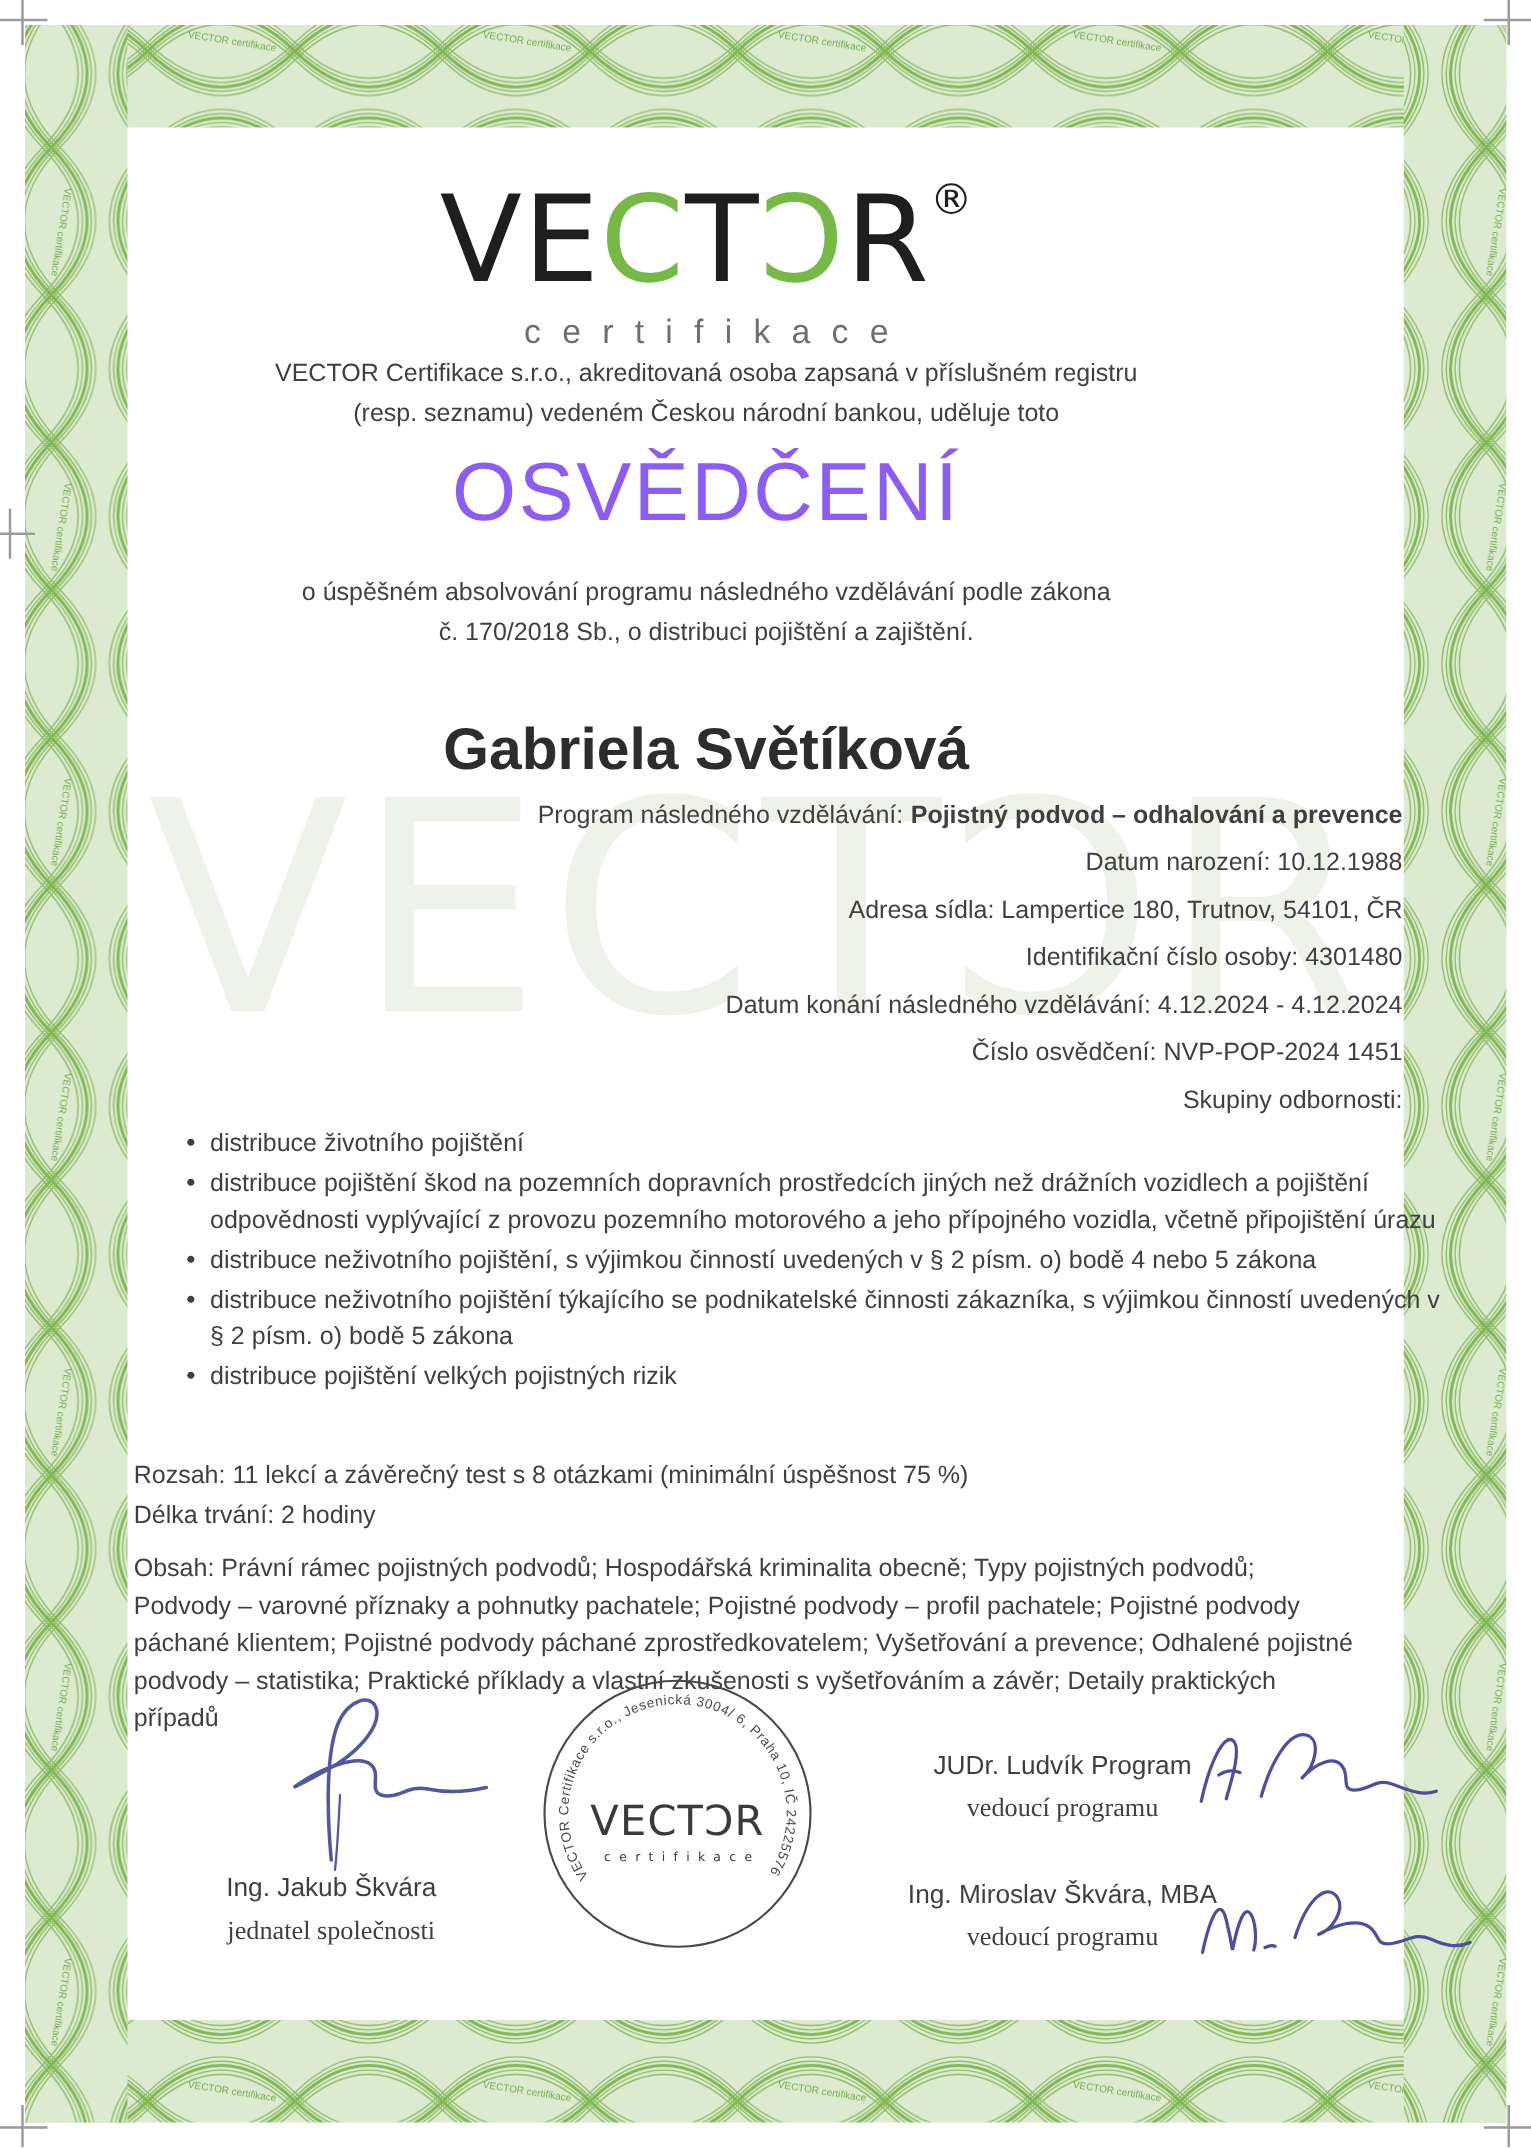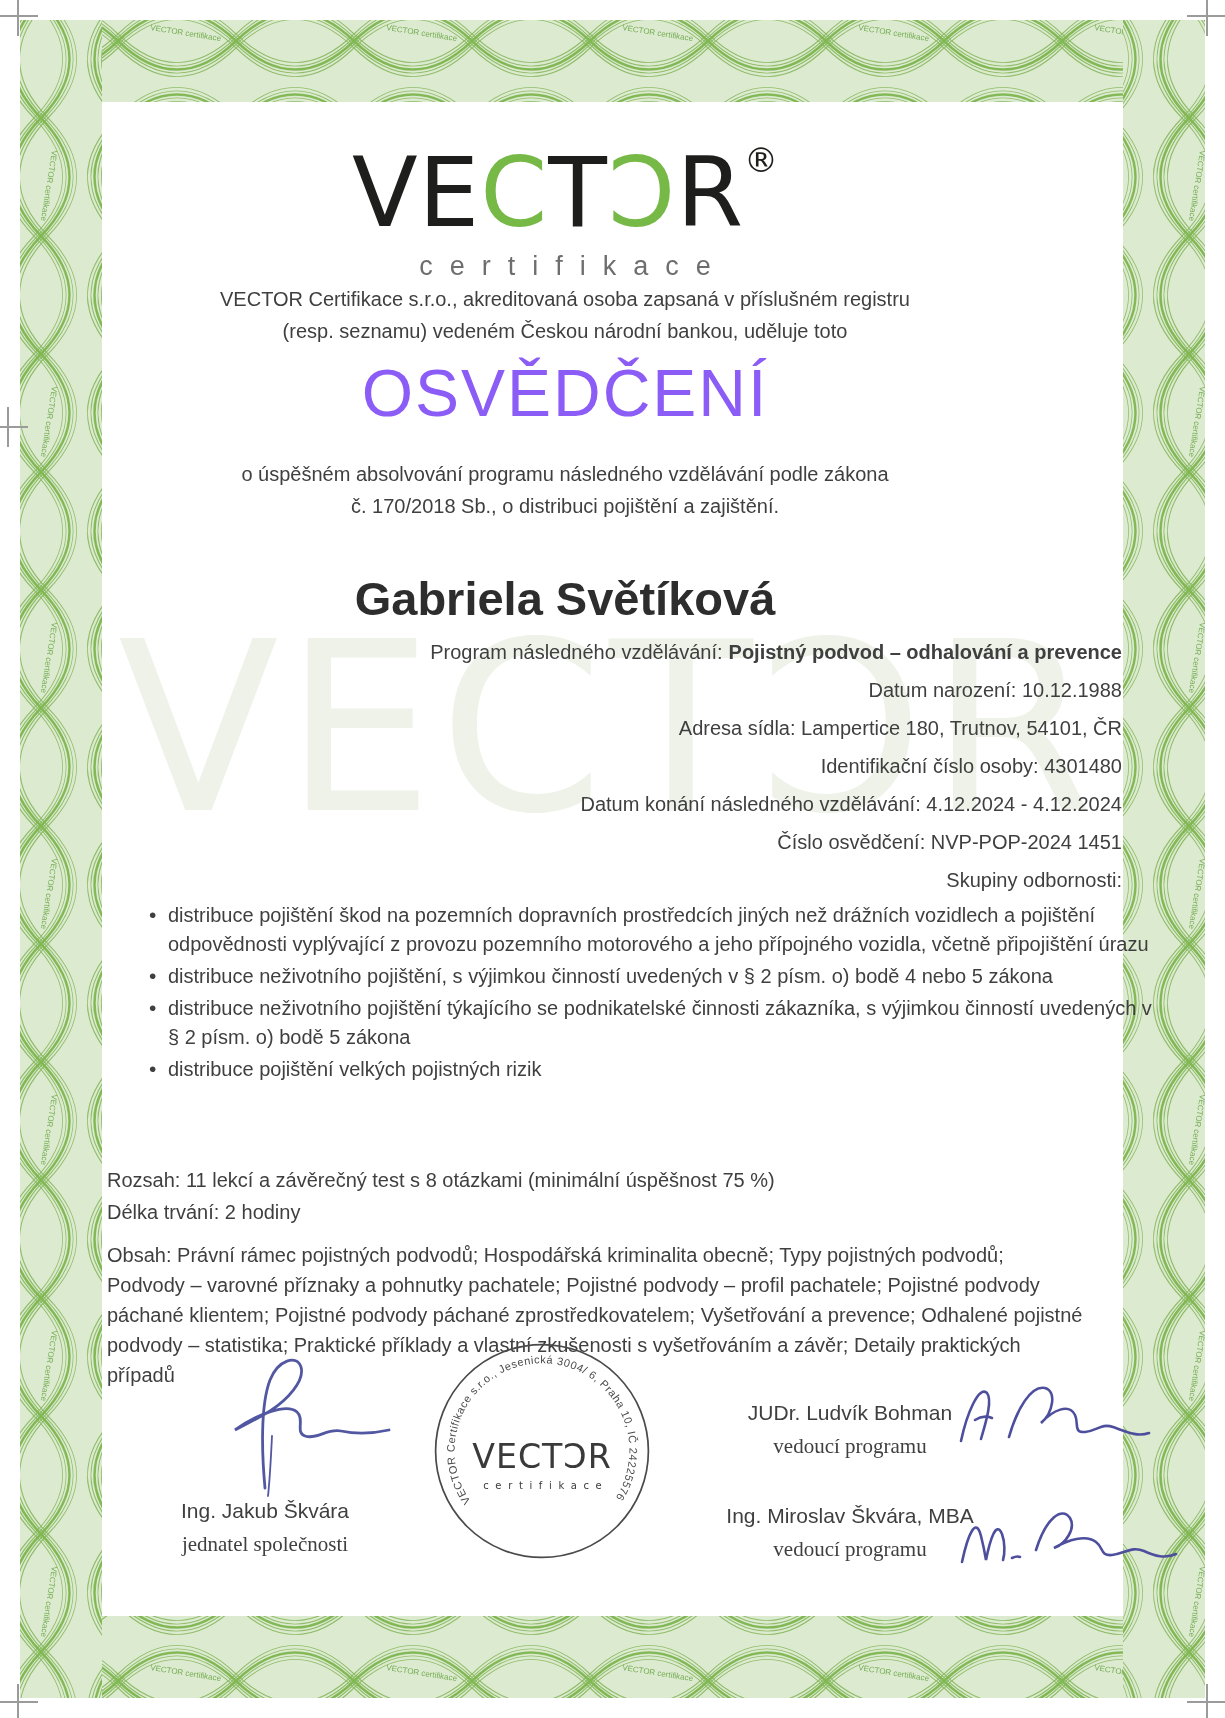--- a/index.html
+++ b/index.html
@@ -140,20 +140,21 @@
     </div>
     <div class="d-row">Datum narození: 10.12.1988</div>
     <div class="d-row">Adresa sídla: Lampertice 180, Trutnov, 54101, ČR</div>
     <div class="d-row">Identifikační číslo osoby: 4301480</div>
     <div class="d-row">Datum konání následného vzdělávání: 4.12.2024 - 4.12.2024</div>
     <div class="d-row">Číslo osvědčení: NVP-POP-2024 1451</div>
     <div class="d-row">Skupiny odbornosti:</div>
   </div>
 
   <ul class="abs groups">
+    <li>distribuce životního pojištění</li>
     <li>distribuce pojištění škod na pozemních dopravních prostředcích jiných než drážních vozidlech a pojištění odpovědnosti vyplývající z provozu pozemního motorového a jeho přípojného vozidla, včetně připojištění úrazu</li>
     <li>distribuce neživotního pojištění, s výjimkou činností uvedených v § 2 písm. o) bodě 4 nebo 5 zákona</li>
     <li>distribuce neživotního pojištění týkajícího se podnikatelské činnosti zákazníka, s výjimkou činností uvedených v § 2 písm. o) bodě 5 zákona</li>
     <li>distribuce pojištění velkých pojistných rizik</li>
   </ul>
 
   <div class="abs rozsah">Rozsah: 11 lekcí a závěrečný test s 8 otázkami (minimální úspěšnost 75 %)</div>
   <div class="abs delka">Délka trvání: 2 hodiny</div>
   <div class="abs obsah">Obsah: Právní rámec pojistných podvodů; Hospodářská kriminalita obecně; Typy pojistných podvodů; Podvody – varovné příznaky a pohnutky pachatele; Pojistné podvody – profil pachatele; Pojistné podvody páchané klientem; Pojistné podvody páchané zprostředkovatelem; Vyšetřování a prevence; Odhalené pojistné podvody – statistika; Praktické příklady a vlastní zkušenosti s vyšetřováním a závěr; Detaily praktických případů</div>
 
@@ -188,21 +189,21 @@
       <path d="M 62,68 C 66,66 68,66 70,67"></path>
       <path d="M 86,60 C 96,28 112,16 120,28 C 126,38 116,54 104,58 C 118,50 136,44 146,52 C 154,58 150,66 162,65 C 176,63 182,56 194,61 C 205,66 215,69 226,64"></path>
     </g>
   </svg>
 
   <div class="abs sig-block sig-left">
     <div>Ing. Jakub Škvára</div>
     <div class="role">jednatel společnosti</div>
   </div>
   <div class="abs sig-block sig-right1">
-    <div>JUDr. Ludvík Bohman</div>
+    <div>JUDr. Ludvík Program</div>
     <div class="role">vedoucí programu</div>
   </div>
   <div class="abs sig-block sig-right2">
     <div>Ing. Miroslav Škvára, MBA</div>
     <div class="role">vedoucí programu</div>
   </div>
 
 
 </div>
 

